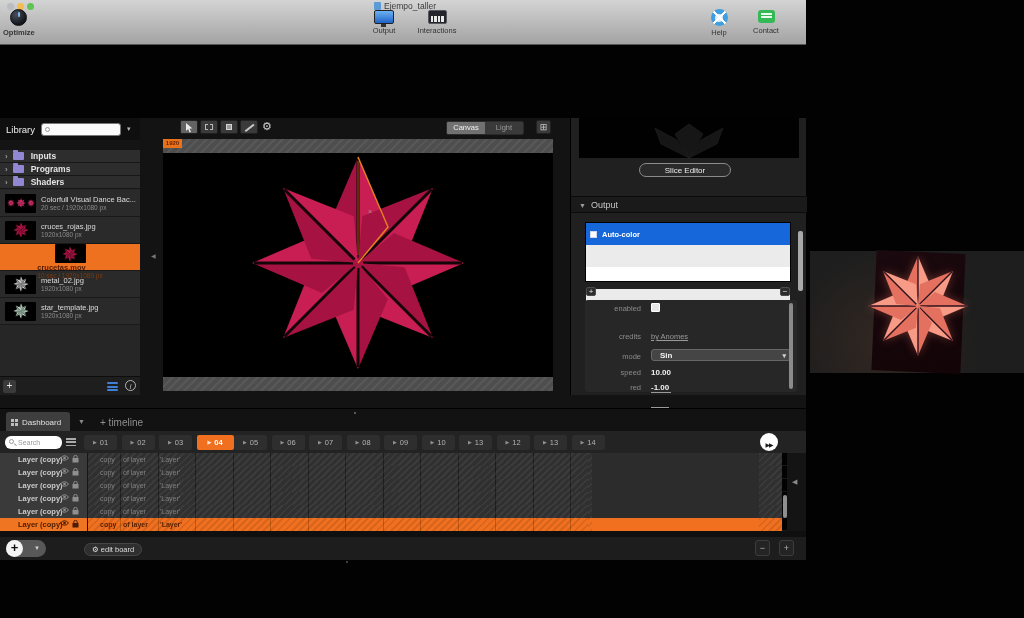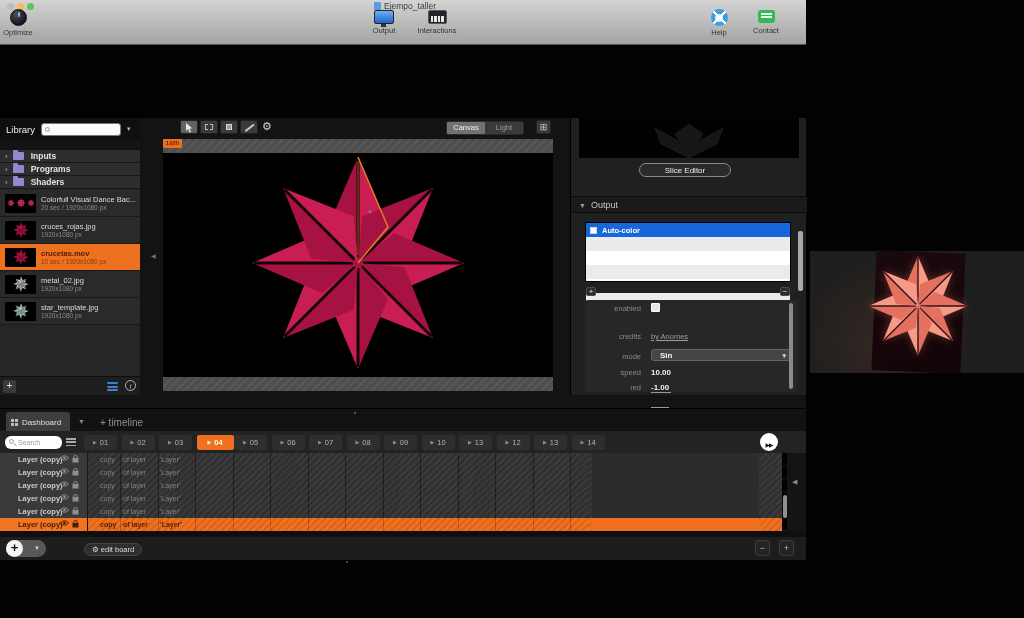--- a/index.html
+++ b/index.html
@@ -60,21 +60,21 @@
   #lib-search .mag2{position:absolute;left:3px;top:3px;width:5px;height:5px;border:1px solid #999;border-radius:50%;}
   #lib-head .chev{color:#b5b5b5;font-size:7px;margin-left:6px;}
   #lib-gap{position:absolute;left:0;top:22px;width:140px;height:10px;background:#141414;}
   #lib-folders{position:absolute;left:0;top:32px;width:140px;}
   .folder-row{height:13px;background:#2d2d2d;border-bottom:1px solid #171717;display:flex;align-items:center;color:#e4e4e4;font-size:8.5px;font-weight:bold;}
   .folder-row .dis{color:#9a9a9a;margin:0 5px 0 5px;font-size:8px;}
   .fold-ic{width:11px;height:8px;background:#9287d2;border-radius:1px;position:relative;margin-right:7px;}
   .fold-ic::before{content:"";position:absolute;left:0;top:-2px;width:5px;height:2px;background:#9287d2;border-radius:1px 1px 0 0;}
   #lib-items{position:absolute;left:0;top:72px;width:140px;}
   .lib-item{height:27px;border-bottom:1px solid #191919;background:#2a2a2a;display:flex;align-items:center;}
-  .lib-item.sel{background:#ee7120;}
+  .lib-item.sel{background:#ee7120;flex-direction:column;}
   .lib-thumb{width:31px;height:19px;background:#000;margin:0 5px;border-radius:1px;display:flex;align-items:center;justify-content:center;gap:1px;overflow:hidden;flex:none;}
   .lib-thumb svg{display:block;}
   .li-txt{min-width:0;}
   .li-name{font-size:7.5px;color:#dcdcdc;white-space:nowrap;overflow:hidden;max-width:96px;}
   .li-meta{font-size:6.5px;color:#8b8b8b;white-space:nowrap;}
   .lib-item.sel .li-name{color:#541a00;font-weight:bold;}
   .lib-item.sel .li-meta{color:#7c3a10;}
   #lib-foot{position:absolute;left:0;bottom:0;width:140px;height:19px;background:#1e1e1e;border-top:1px solid #0d0d0d;}
   #lib-add{position:absolute;left:3px;top:3px;width:13px;height:13px;background:#3a3a3a;border-radius:2px;color:#e8e8e8;font-size:10px;line-height:12px;text-align:center;}
   #lib-listic{position:absolute;right:22px;top:5px;}
@@ -103,21 +103,21 @@
   #cv-black{left:163px;top:153px;width:390px;height:224px;background:#000;}
   #cursor-x{left:368px;top:208px;color:#9a9a9a;font-size:7px;}
 
   
   #inspector{left:570px;top:118px;width:236px;height:277px;background:#202020;border-left:1px solid #000;}
   #insp-preview{position:absolute;left:8px;top:0;width:220px;height:40px;background:#010101;overflow:hidden;}
   #slice-btn{position:absolute;left:68px;top:45px;width:92px;height:14px;border:1px solid #8a8a8a;border-radius:7px;background:#2a2a2a;color:#ececec;font-size:8px;text-align:center;line-height:13px;}
   #fx-head{position:absolute;left:0;top:78px;width:236px;height:17px;background:#1a1a1a;border-top:1px solid #0b0b0b;border-bottom:1px solid #0b0b0b;color:#c6c6c6;font-size:9px;line-height:16px;}
   #fx-head .tri{color:#9a9a9a;font-size:7px;margin:0 5px 0 8px;}
   #fx-list{position:absolute;left:14px;top:104px;width:206px;height:60px;background:#fff;border:1px solid #000;}
-  .fx-row{height:14px;font-size:7.5px;display:flex;align-items:center;}
+  .fx-row{height:22px;font-size:7.5px;display:flex;align-items:center;}
   .fx-row.sel{background:#1667d9;color:#fff;font-weight:bold;}
   .fx-row:nth-child(even){background:#ebebeb;}
   .fx-check{width:7px;height:7px;background:#fff;border:1px solid #cfd8ea;margin:0 5px 0 4px;}
   .fx-pm{position:absolute;top:169px;width:10px;height:9px;background:#2c2c2c;border:1px solid #4a4a4a;border-radius:2px;color:#e5e5e5;font-size:8px;line-height:8px;text-align:center;}
   #params{position:absolute;left:14px;top:182px;width:212px;height:92px;background:#272727;border-radius:3px;}
   .prm-row{position:absolute;left:0;width:212px;height:12px;}
   .prm-label{position:absolute;left:0;top:0;width:56px;text-align:right;color:#8b8b8b;font-size:7.5px;}
   .prm-val{position:absolute;left:66px;top:0;color:#f0f0f0;font-size:8px;font-weight:bold;}
   .underlined{border-bottom:1px solid #9a9a9a;padding-bottom:15px;}
   .prm-check{position:absolute;left:66px;top:-1px;width:9px;height:9px;background:#e6e6e6;border:1px solid #fff;border-radius:1px;}
@@ -233,21 +233,21 @@
           <i style="width:9px"></i>
         </span>
     </div>
   </div>
 
   <div id="wtoolbar" class="abs">
     <span class="tl tl1"></span>
     <span class="tl tl2"></span>
     <span class="tl tl3"></span>
     <div id="win-title"><span class="doc"></span><span>Ejempo_taller</span></div>
-    <div class="tb-item" style="left:3px;top:9px;width:30px;">
+    <div class="tb-item" style="left:3px;top:9px;width:30px;font-weight:bold;">
       <div class="knob"></div>
       <span>Optimize</span>
     </div>
     <div class="tb-item" style="left:366px;top:10px;width:36px;">
       <div class="monitor"></div>
       <span>Output</span>
     </div>
     <div class="tb-item" style="left:413px;top:10px;width:48px;">
       <div class="piano">
           <i></i>

